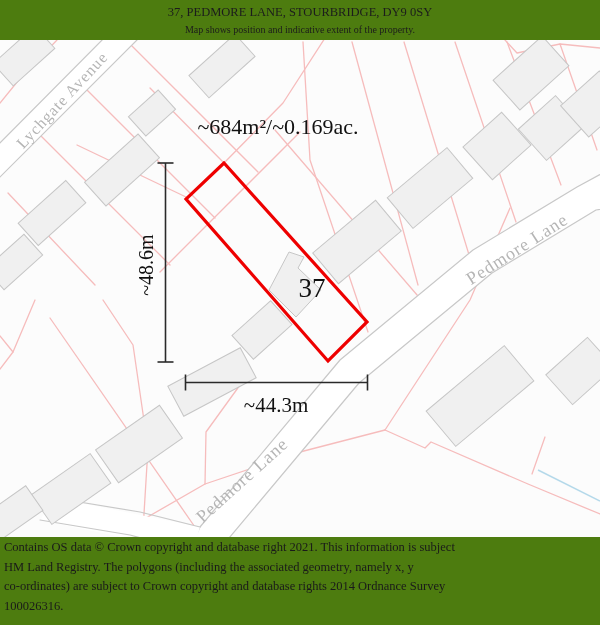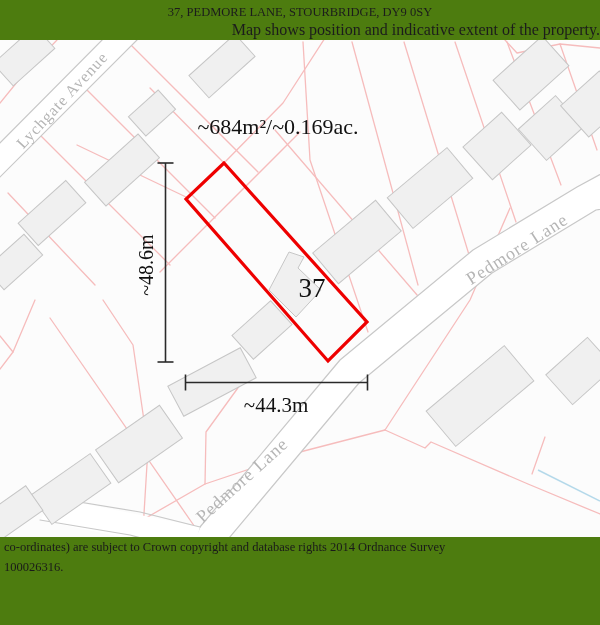--- a/index.html
+++ b/index.html
@@ -2,21 +2,21 @@
 <html><head>
 <meta charset="utf-8">
 <style>
   html,body{margin:0;padding:0;background:#ffffff;}
   .page{
     position:relative;width:600px;height:625px;overflow:hidden;
     background:#4d7c0f;font-family:Liberation Serif, serif;
   }
   .header{position:absolute;top:0;left:0;width:600px;text-align:center;color:#1c1c1c;}
   .header .title{font-size:12.5px;line-height:17px;margin-top:4px;}
-  .header .subtitle{font-size:16px;line-height:17px;text-align:right;}
+  .header .subtitle{font-size:10px;line-height:17px;}
   .map-wrap{position:absolute;top:40px;left:0;width:600px;height:497px;background:#fcfcfc;}
   svg{display:block;}
   .parcel{fill:none;stroke:#f6bcbc;stroke-width:1.3;stroke-linejoin:round;stroke-linecap:round;}
   .water{fill:none;stroke:#b5d9ea;stroke-width:1.5;}
   .roadband{fill:#ffffff;stroke:none;}
   .roadedge{fill:none;stroke:#c8c8c8;stroke-width:1.2;stroke-linejoin:round;stroke-linecap:round;}
   .bld{fill:#f0f0f0;stroke:#c6c6c6;stroke-width:1;}
   .plot{fill:none;stroke:#ee0000;stroke-width:3.2;stroke-linejoin:miter;}
   .dim{stroke:#2a2a2a;stroke-width:1.6;}
   .maplabel{fill:#111111;}
@@ -126,17 +126,19 @@
       <text class="maplabel" x="312" y="297" font-size="27" text-anchor="middle">37</text>
       <text class="maplabel" x="146" y="265" font-size="20" text-anchor="middle" transform="rotate(-90 146 265)" dominant-baseline="central">~48.6m</text>
       <text class="maplabel" x="276" y="412" font-size="21" text-anchor="middle">~44.3m</text>
       <text class="roadlabel" x="62" y="100" font-size="16" text-anchor="middle" transform="rotate(-47 62 100)" dominant-baseline="central">Lychgate Avenue</text>
       <text class="roadlabel" x="517" y="249" font-size="18" text-anchor="middle" transform="rotate(-32.5 517 249)" dominant-baseline="central">Pedmore Lane</text>
       <text class="roadlabel" x="242" y="480" font-size="18" text-anchor="middle" transform="rotate(-42 242 480)" dominant-baseline="central">Pedmore Lane</text>
     </svg>
   </div>
 
   <div class="footer">
+    <div>Contains OS data © Crown copyright and database right 2021. This information is subject</div>
+    <div>HM Land Registry. The polygons (including the associated geometry, namely x, y</div>
     <div>co-ordinates) are subject to Crown copyright and database rights 2014 Ordnance Survey</div>
     <div>100026316.</div>
   </div>
 
 </div>
 
 </body></html>

